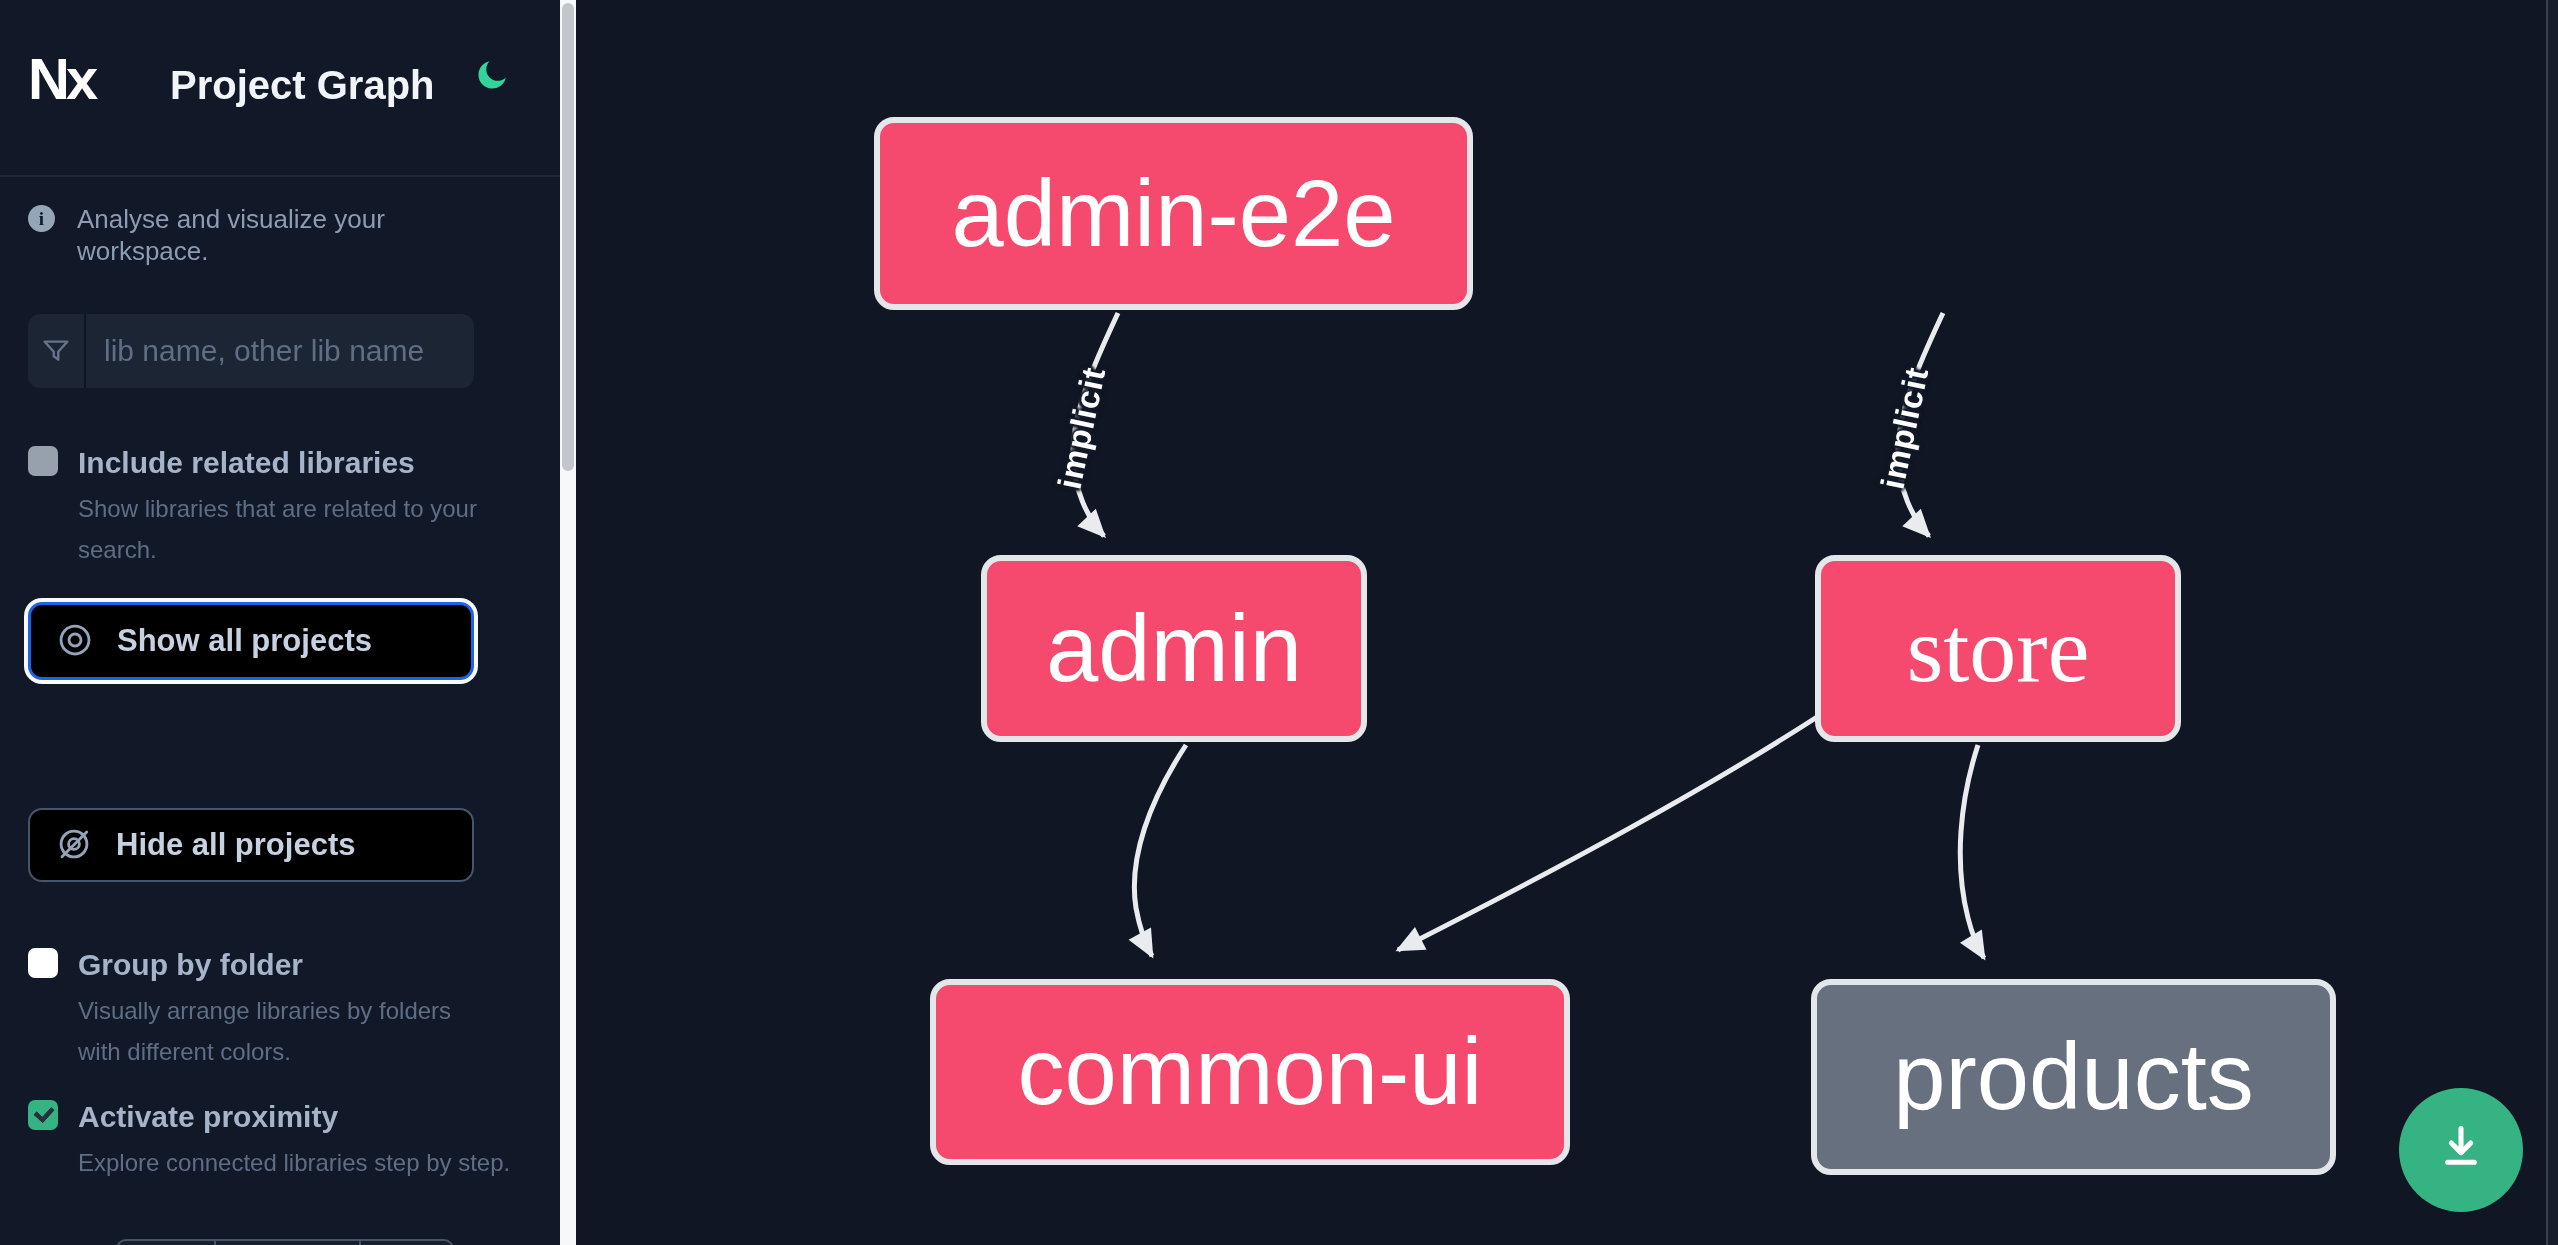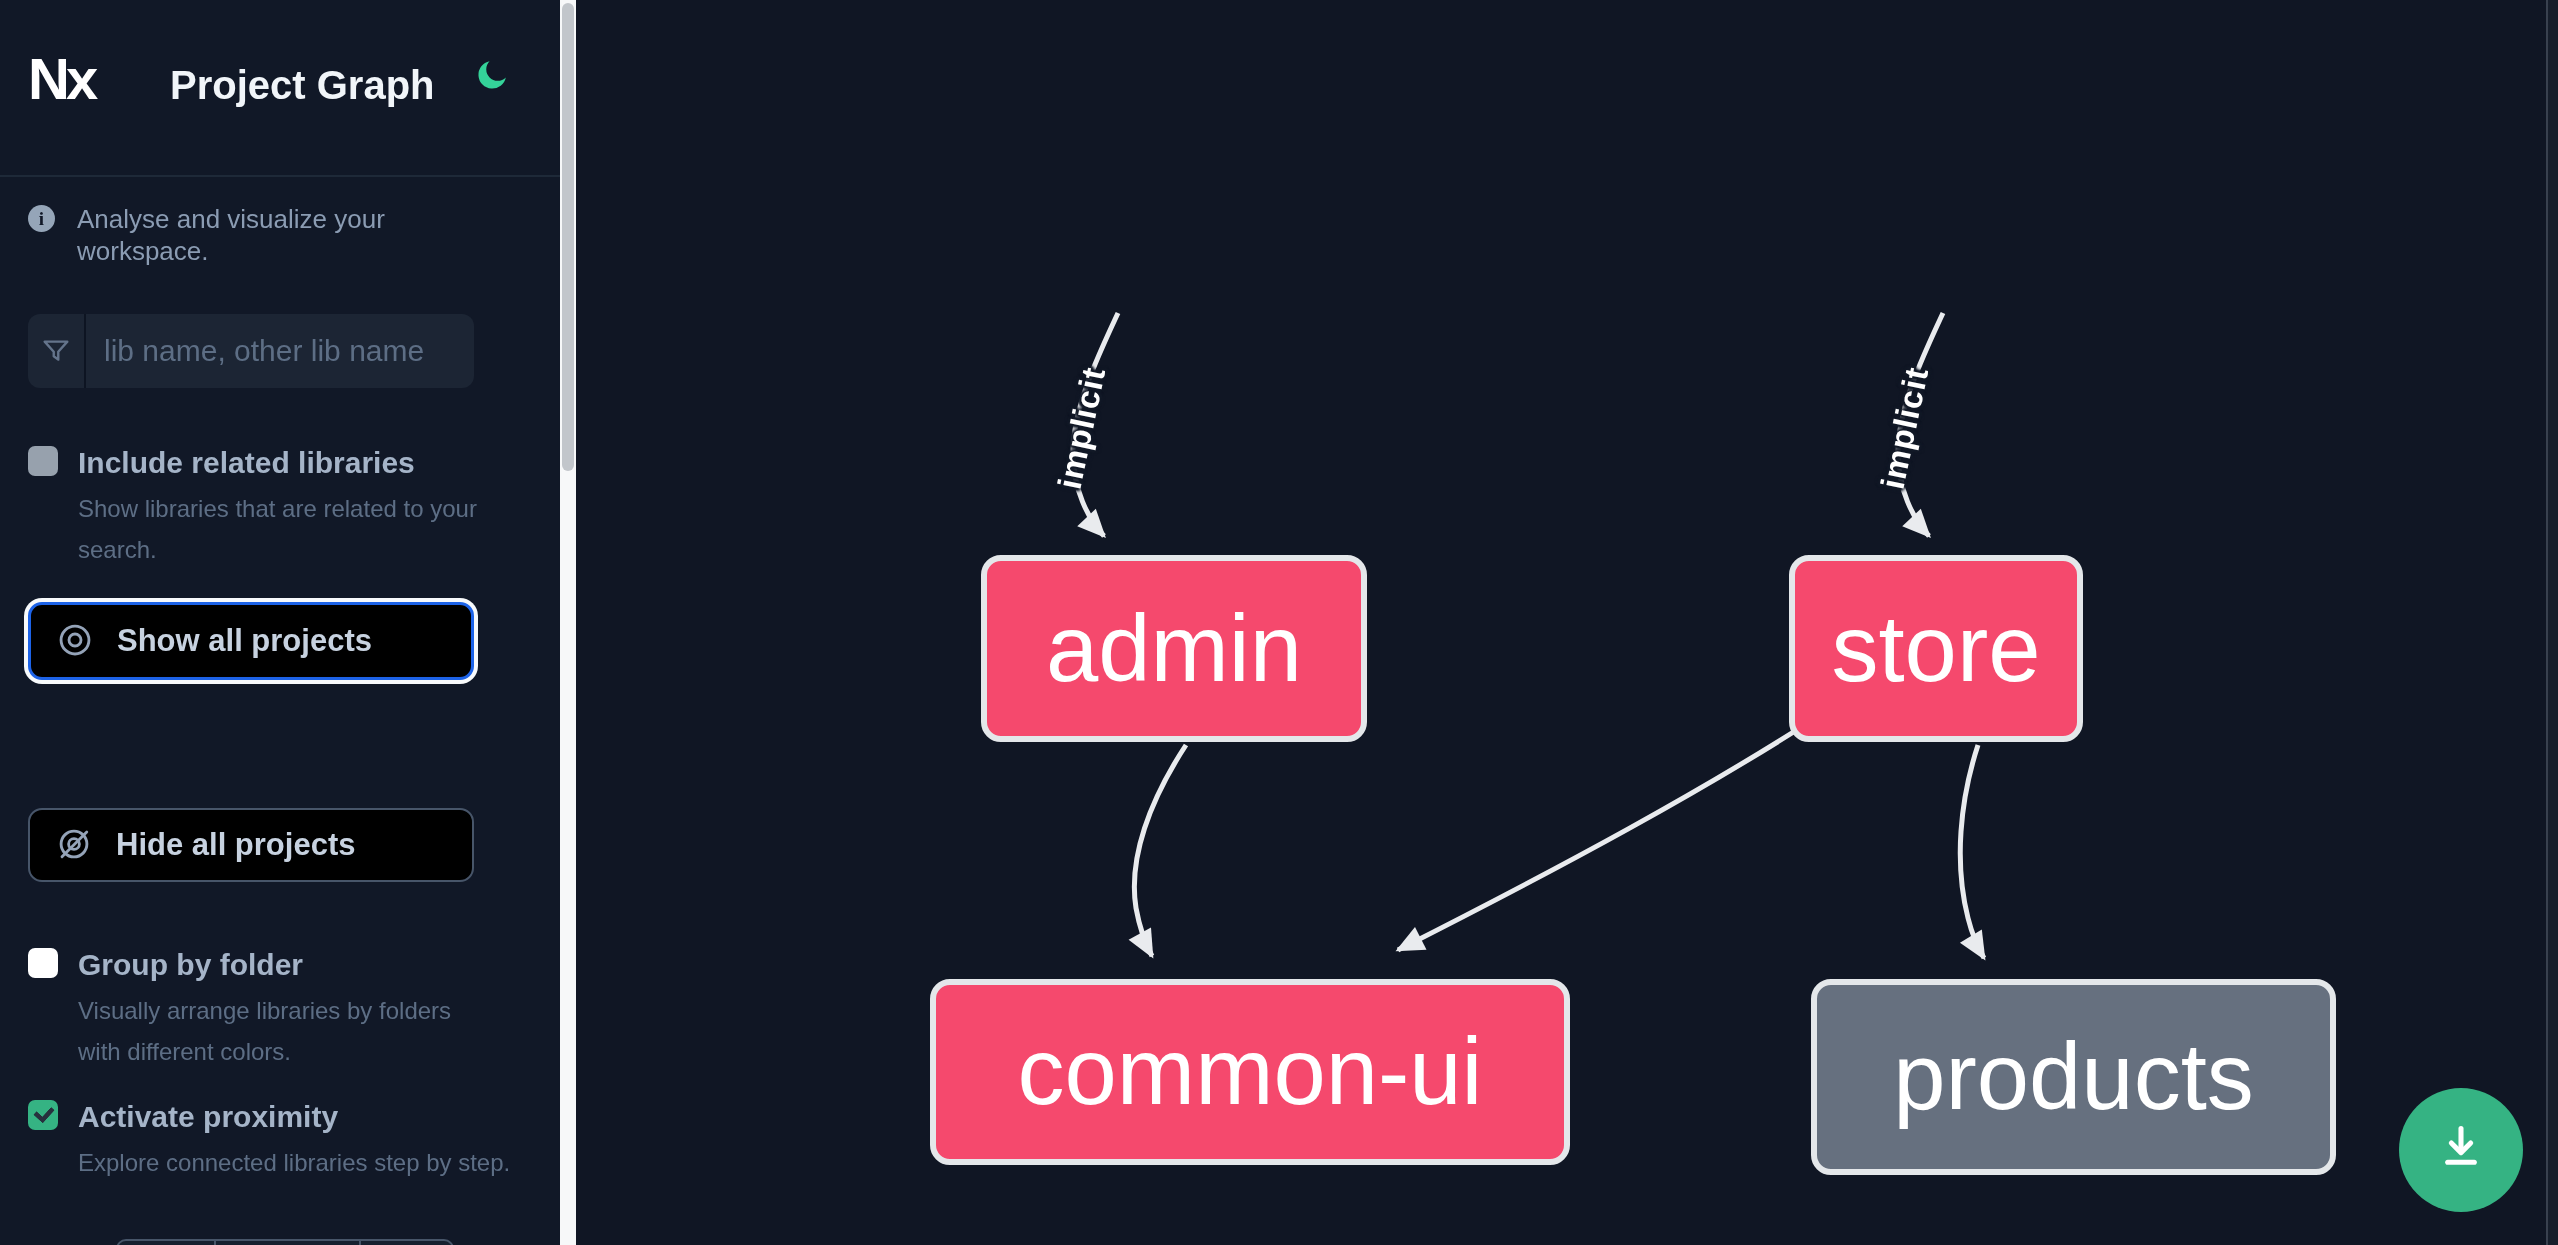--- a/index.html
+++ b/index.html
@@ -175,22 +175,23 @@
       <path marker-end="url(#arrow)" d="M1943 313 C1920 362 1898 410 1898 453 C1898 489 1913 519 1929 536"></path>
       <path marker-end="url(#arrow)" d="M1186 745 C1150 800 1128 858 1136 908 C1140 930 1146 945 1152 956"></path>
       <path marker-end="url(#arrow)" d="M1840 702 C1712 787 1552 872 1398 950"></path>
       <path marker-end="url(#arrow)" d="M1978 745 C1960 800 1954 863 1968 918 C1972 934 1978 948 1984 958"></path>
     </g>
   </svg>
 
   <span class="edge-label" style="left:506px; top:428px;">implicit</span>
   <span class="edge-label" style="left:1329px; top:428px;">implicit</span>
 
+  <div class="node" style="left:298px; top:117px; width:599px; height:193px;">admin-e2e</div>
   <div class="node" style="left:405px; top:555px; width:386px; height:187px;">admin</div>
-  <div class="node" style="left:1213px; top:555px; width:294px; height:187px;">store</div>
+  <div class="node" style="left:1239px; top:555px; width:366px; height:187px;font-family:Liberation Serif, serif;">store</div>
   <div class="node" style="left:354px; top:979px; width:640px; height:186px;text-align:center;">common-ui</div>
   <div class="node muted" style="left:1235px; top:979px; width:525px; height:196px;">products</div>
 
   <button class="fab" style="left:1823px;">
     <span class="icon">
       <svg width="58" height="58" viewBox="0 0 24 24" fill="none" stroke="#ffffff" stroke-width="2.1" stroke-linecap="round" stroke-linejoin="round">
         <path d="M12 3.5v9.5"></path>
           <path d="M8 9.5l4 4 4-4"></path>
           <path d="M6.5 17.5h11"></path>
       </svg>

